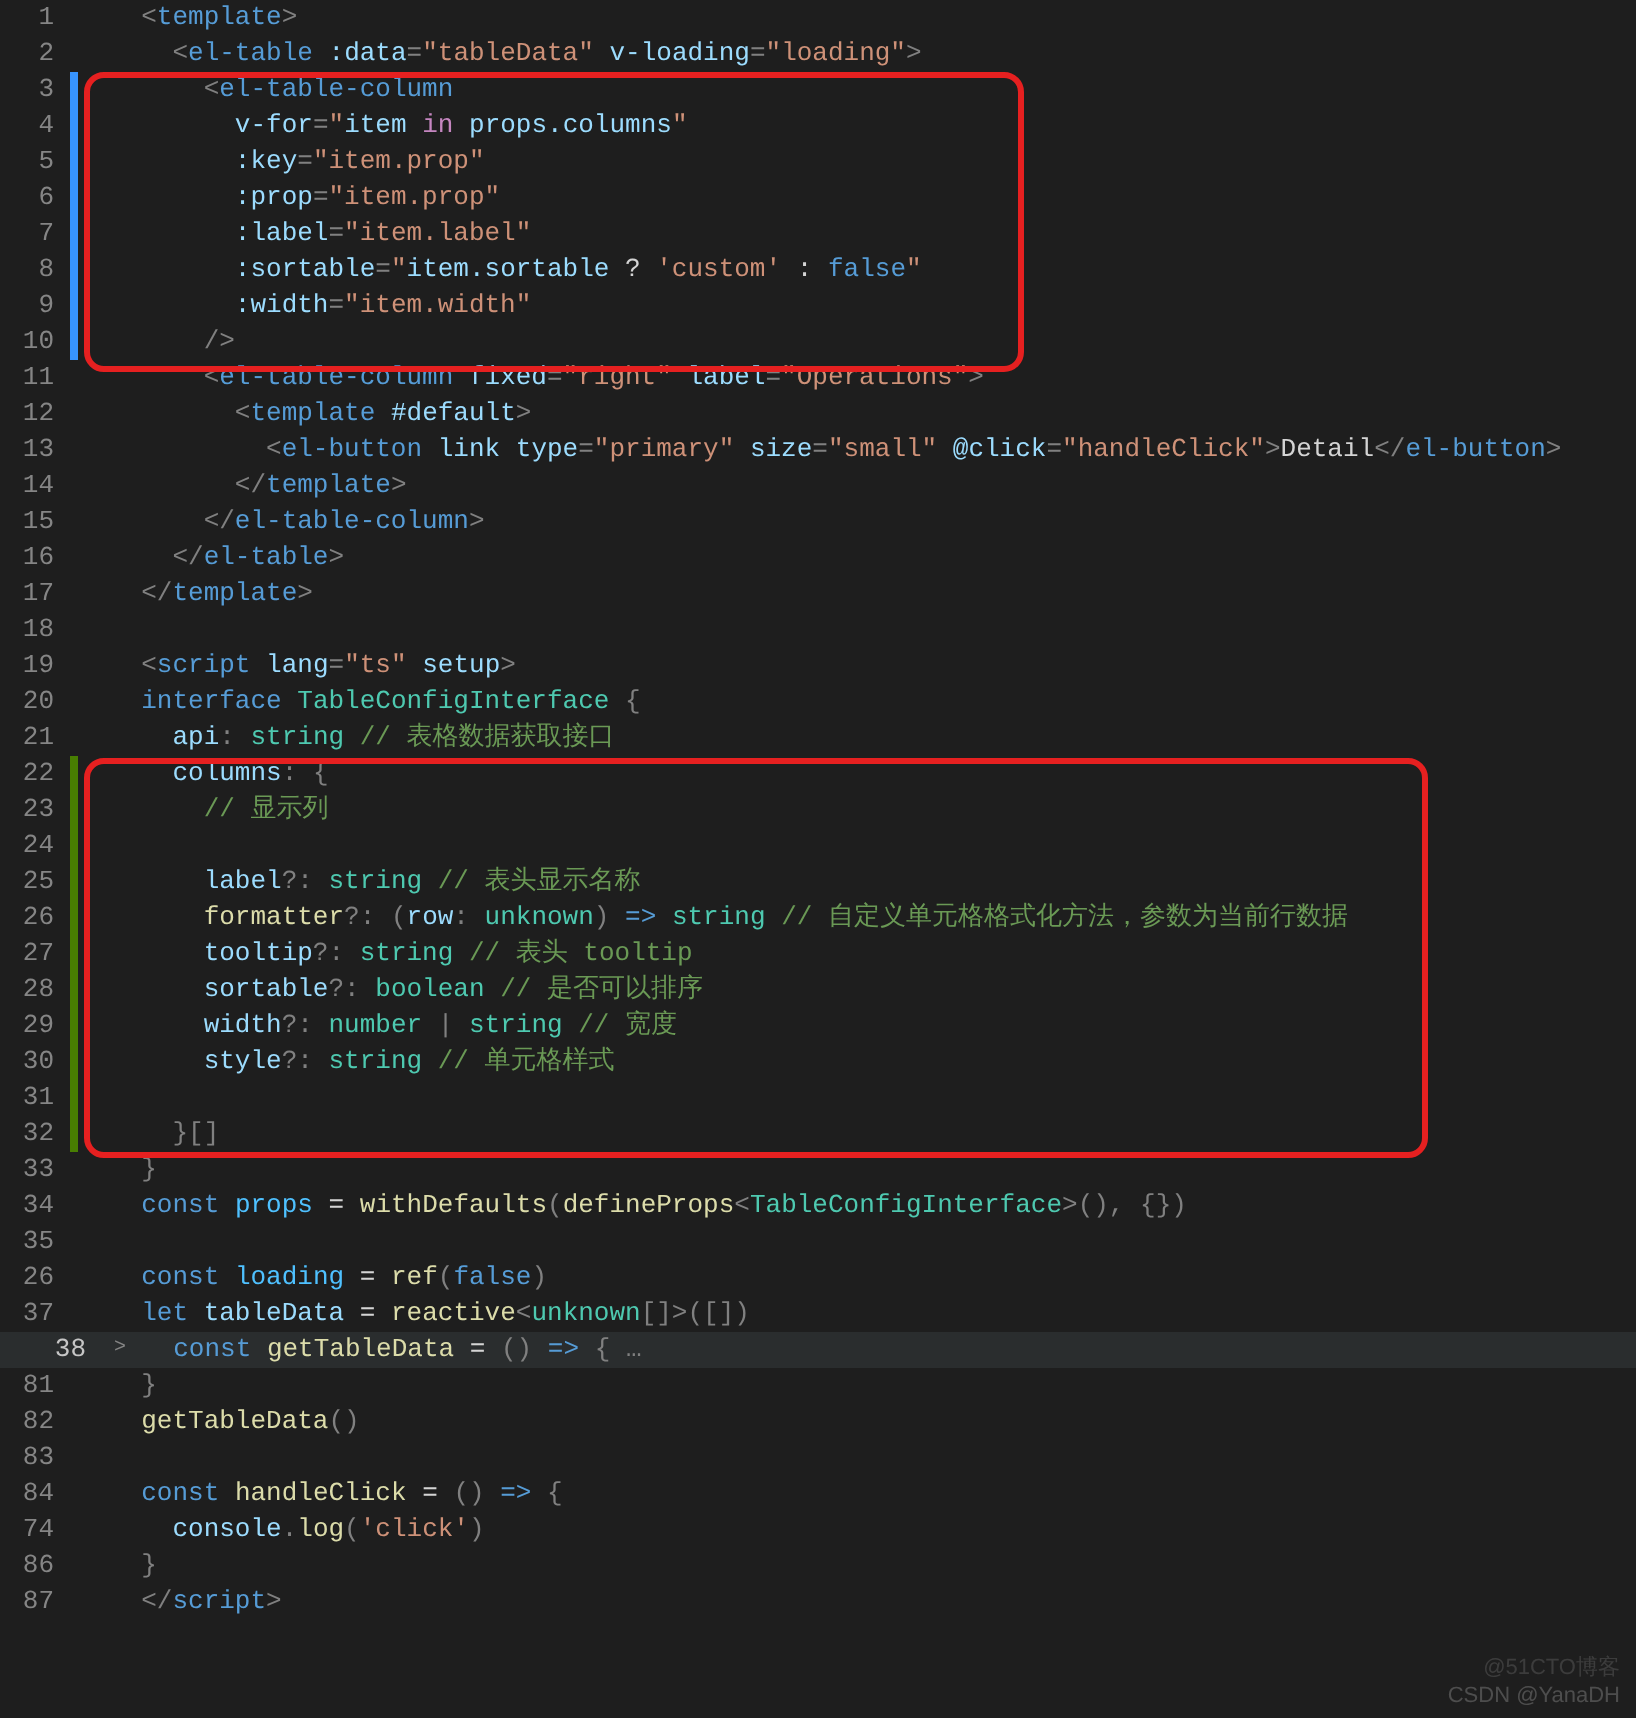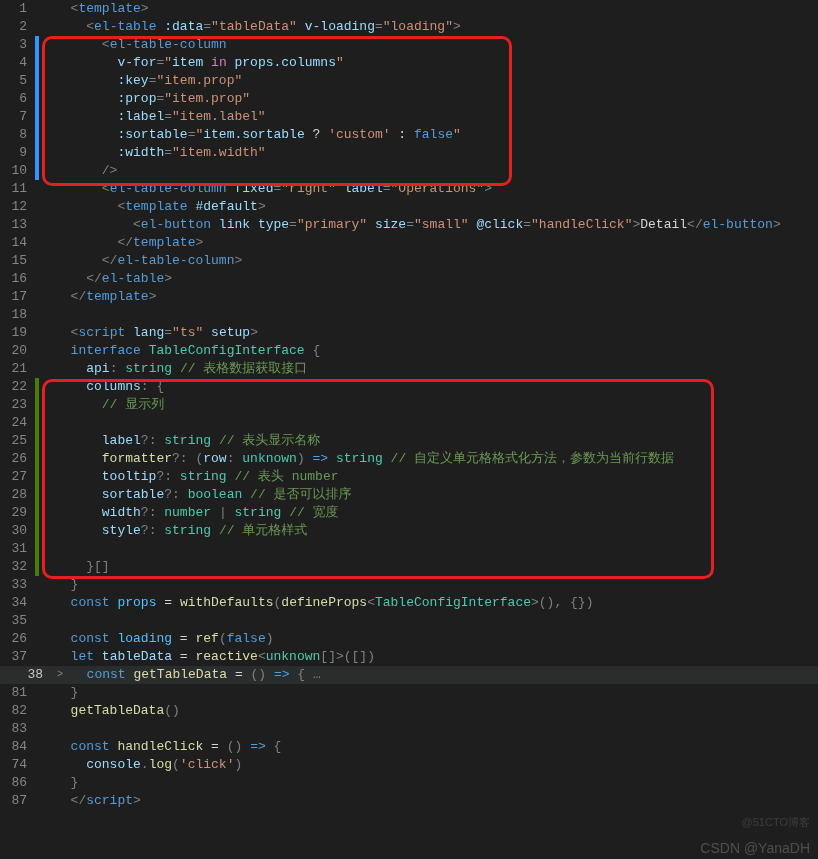--- a/index.html
+++ b/index.html
@@ -62,31 +62,31 @@
 .op { color: #d4d4d4; }
 .box {
   position: absolute;
   border: 3px solid #e62020;
   border-radius: 10px;
   pointer-events: none;
 }
 .watermark {
   position: absolute;
   right: 8px;
-  bottom: 28px;
+  bottom: 16px;
   color: rgba(200,200,200,0.18);
   font-size: 11px;
   font-family: sans-serif;
 }
 .watermark2 {
   position: absolute;
   right: 8px;
   bottom: 2px;
   color: rgba(200,200,200,0.28);
-  font-size: 14px;
+  font-size: 11px;
   font-family: sans-serif;
 }
 </style>
 </head>
 <body>
 <div class="editor">
 
 <div id="lines">
       <div class="line"><div class="gutter">1</div><div class="marker "></div><div class="fold"></div><div class="code">  <span class="p">&lt;</span><span class="tag">template</span><span class="p">&gt;</span></div></div>
       <div class="line"><div class="gutter">2</div><div class="marker "></div><div class="fold"></div><div class="code">    <span class="p">&lt;</span><span class="tag">el-table</span> <span class="attr">:data</span><span class="p">=</span><span class="str">"tableData"</span> <span class="attr">v-loading</span><span class="p">=</span><span class="str">"loading"</span><span class="p">&gt;</span></div></div>
@@ -107,21 +107,21 @@
       <div class="line"><div class="gutter">17</div><div class="marker "></div><div class="fold"></div><div class="code">  <span class="p">&lt;/</span><span class="tag">template</span><span class="p">&gt;</span></div></div>
       <div class="line"><div class="gutter">18</div><div class="marker "></div><div class="fold"></div><div class="code"></div></div>
       <div class="line"><div class="gutter">19</div><div class="marker "></div><div class="fold"></div><div class="code">  <span class="p">&lt;</span><span class="tag">script</span> <span class="attr">lang</span><span class="p">=</span><span class="str">"ts"</span> <span class="attr">setup</span><span class="p">&gt;</span></div></div>
       <div class="line"><div class="gutter">20</div><div class="marker "></div><div class="fold"></div><div class="code">  <span class="kw">interface</span> <span class="cls">TableConfigInterface</span> <span class="p">{</span></div></div>
       <div class="line"><div class="gutter">21</div><div class="marker "></div><div class="fold"></div><div class="code">    <span class="attr">api</span><span class="p">:</span> <span class="cls">string</span> <span class="cmt">// 表格数据获取接口</span></div></div>
       <div class="line"><div class="gutter">22</div><div class="marker m-green"></div><div class="fold"></div><div class="code">    <span class="attr">columns</span><span class="p">:</span> <span class="p">{</span></div></div>
       <div class="line"><div class="gutter">23</div><div class="marker m-green"></div><div class="fold"></div><div class="code">      <span class="cmt">// 显示列</span></div></div>
       <div class="line"><div class="gutter">24</div><div class="marker m-green"></div><div class="fold"></div></div>
       <div class="line"><div class="gutter">25</div><div class="marker m-green"></div><div class="fold"></div><div class="code">      <span class="attr">label</span><span class="p">?:</span> <span class="cls">string</span> <span class="cmt">// 表头显示名称</span></div></div>
       <div class="line"><div class="gutter">26</div><div class="marker m-green"></div><div class="fold"></div><div class="code">      <span class="fn">formatter</span><span class="p">?:</span> <span class="p">(</span><span class="attr">row</span><span class="p">:</span> <span class="cls">unknown</span><span class="p">)</span> <span class="kw">=&gt;</span> <span class="cls">string</span> <span class="cmt">// 自定义单元格格式化方法，参数为当前行数据</span></div></div>
-      <div class="line"><div class="gutter">27</div><div class="marker m-green"></div><div class="fold"></div><div class="code">      <span class="attr">tooltip</span><span class="p">?:</span> <span class="cls">string</span> <span class="cmt">// 表头 number</span></div></div>
+      <div class="line"><div class="gutter">27</div><div class="marker m-green"></div><div class="fold"></div><div class="code">      <span class="attr">tooltip</span><span class="p">?:</span> <span class="cls">string</span> <span class="cmt">// 表头 tooltip</span></div></div>
       <div class="line"><div class="gutter">28</div><div class="marker m-green"></div><div class="fold"></div><div class="code">      <span class="attr">sortable</span><span class="p">?:</span> <span class="cls">boolean</span> <span class="cmt">// 是否可以排序</span></div></div>
       <div class="line"><div class="gutter">29</div><div class="marker m-green"></div><div class="fold"></div><div class="code">      <span class="attr">width</span><span class="p">?:</span> <span class="cls">number</span> <span class="p">|</span> <span class="cls">string</span> <span class="cmt">// 宽度</span></div></div>
       <div class="line"><div class="gutter">30</div><div class="marker m-green"></div><div class="fold"></div><div class="code">      <span class="attr">style</span><span class="p">?:</span> <span class="cls">string</span> <span class="cmt">// 单元格样式</span></div></div>
       <div class="line"><div class="gutter">31</div><div class="marker m-green"></div><div class="fold"></div></div>
       <div class="line"><div class="gutter">32</div><div class="marker m-green"></div><div class="fold"></div><div class="code">    <span class="p">}[]</span></div></div>
       <div class="line"><div class="gutter">33</div><div class="marker "></div><div class="fold"></div><div class="code">  <span class="p">}</span></div></div>
       <div class="line"><div class="gutter">34</div><div class="marker "></div><div class="fold"></div><div class="code">  <span class="kw">const</span> <span class="const">props</span> <span class="op">=</span> <span class="fn">withDefaults</span><span class="p">(</span><span class="fn">defineProps</span><span class="p">&lt;</span><span class="cls">TableConfigInterface</span><span class="p">&gt;</span><span class="p">()</span><span class="p">,</span> <span class="p">{}</span><span class="p">)</span></div></div>
       <div class="line"><div class="gutter">35</div><div class="marker "></div><div class="fold"></div><div class="code"></div></div>
       <div class="line"><div class="gutter">26</div><div class="marker "></div><div class="fold"></div><div class="code">  <span class="kw">const</span> <span class="const">loading</span> <span class="op">=</span> <span class="fn">ref</span><span class="p">(</span><span class="kw">false</span><span class="p">)</span></div></div>
       <div class="line"><div class="gutter">37</div><div class="marker "></div><div class="fold"></div><div class="code">  <span class="kw">let</span> <span class="var">tableData</span> <span class="op">=</span> <span class="fn">reactive</span><span class="p">&lt;</span><span class="cls">unknown</span><span class="p">[]&gt;</span><span class="p">([])</span></div></div>

